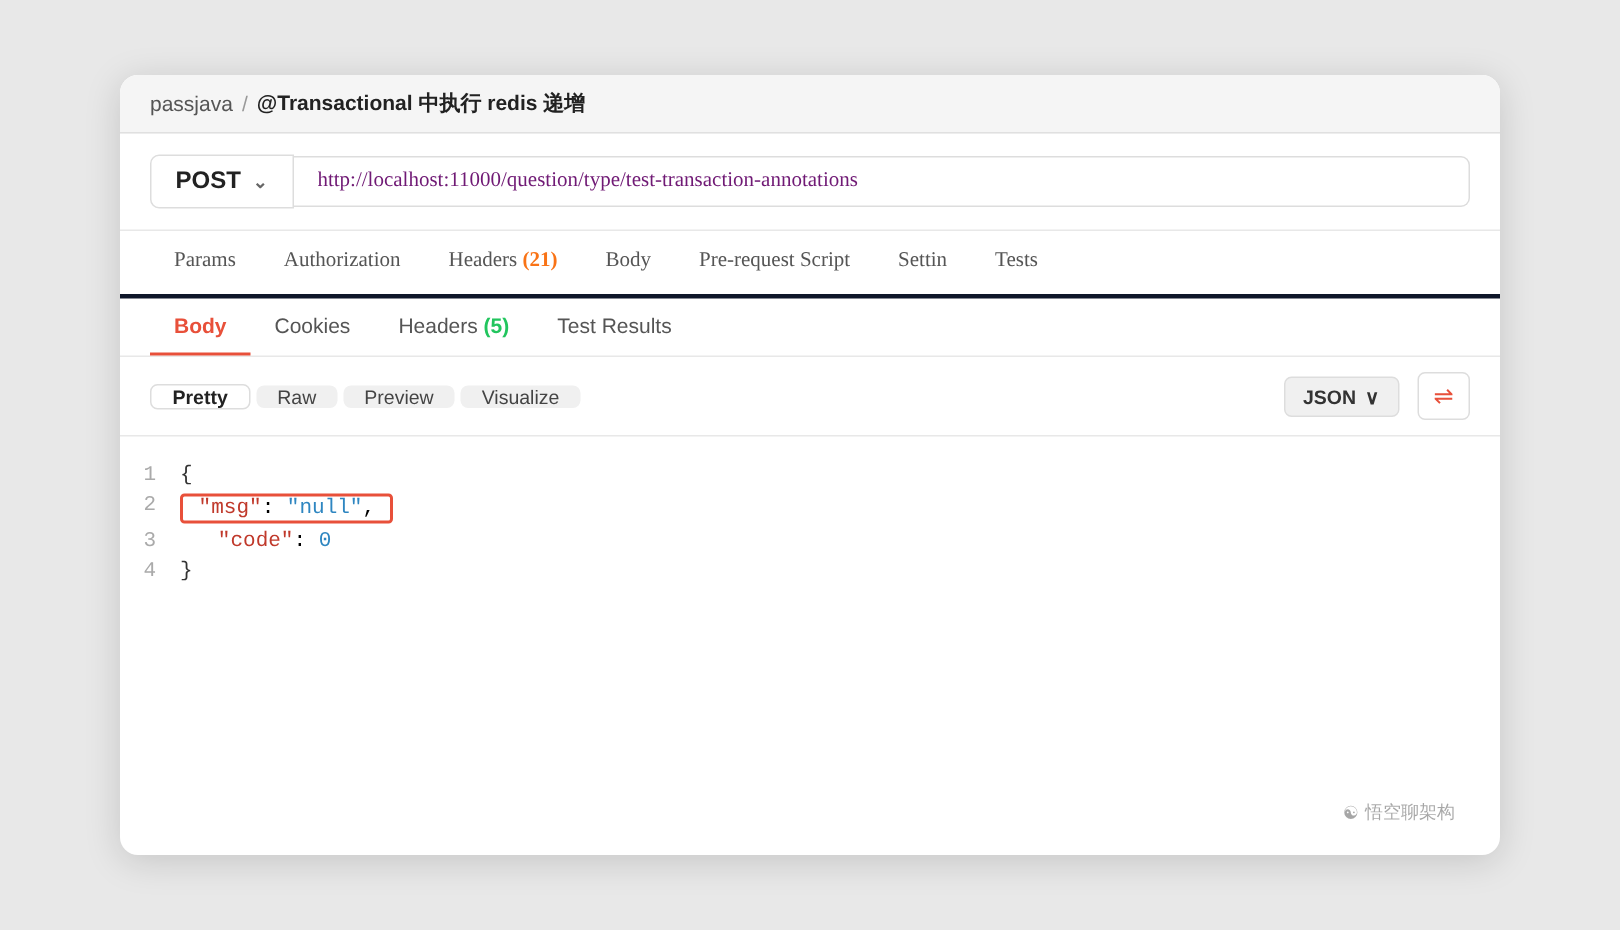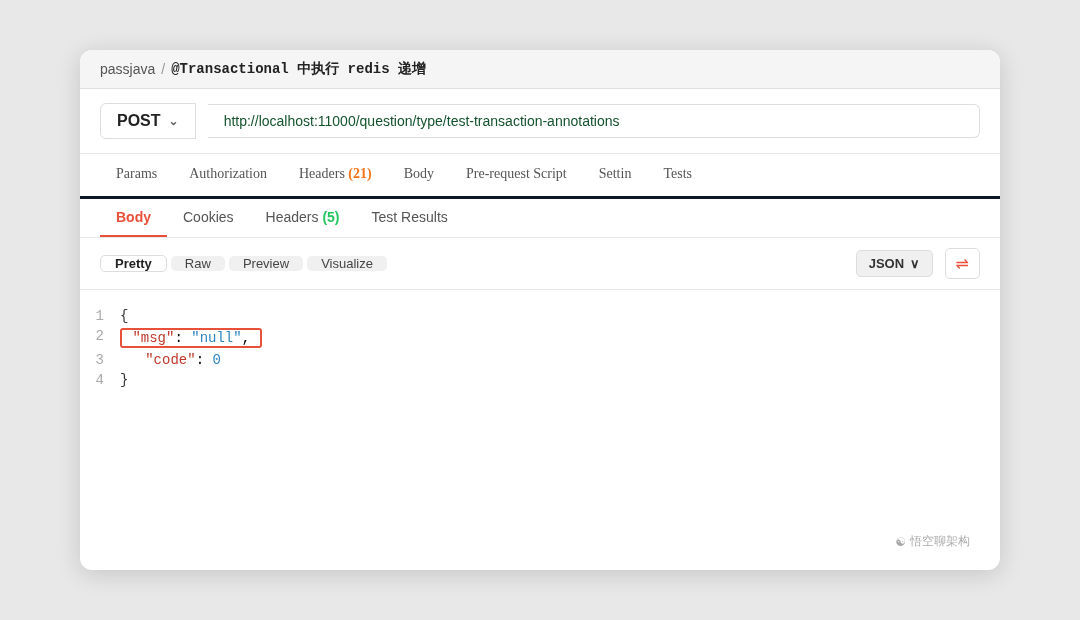--- a/index.html
+++ b/index.html
@@ -38,29 +38,28 @@
       color: #555;
     }
 
     .breadcrumb-separator {
       color: #999;
     }
 
     .breadcrumb-current {
       font-weight: 700;
       color: #222;
-      font-family: Liberation Mono, monospace;
     }
 
     .request-bar {
       display: flex;
       align-items: center;
       padding: 14px 20px;
       border-bottom: 1px solid #e8e8e8;
-      gap: 12px;
+      gap: 0;
     }
 
     .method-selector {
       display: flex;
       align-items: center;
       gap: 8px;
       padding: 8px 16px;
       background: #fff;
       border: 1px solid #ddd;
       border-radius: 6px 0 0 6px;
@@ -75,23 +74,24 @@
       color: #666;
     }
 
     .url-input {
       flex: 1;
       padding: 8px 16px;
       border: 1px solid #ddd;
       border-left: none;
       border-radius: 0 6px 6px 0;
       font-size: 14px;
-      color: #14532d;
+      color: #701a75;
       background: #fff;
       outline: none;
+      font-family: Liberation Serif, serif;
     }
 
     .tabs-row {
       display: flex;
       align-items: center;
       padding: 0 20px;
       border-bottom: 3px solid #0f172a;
       gap: 0;
       font-family: Liberation Serif, serif;
     }

